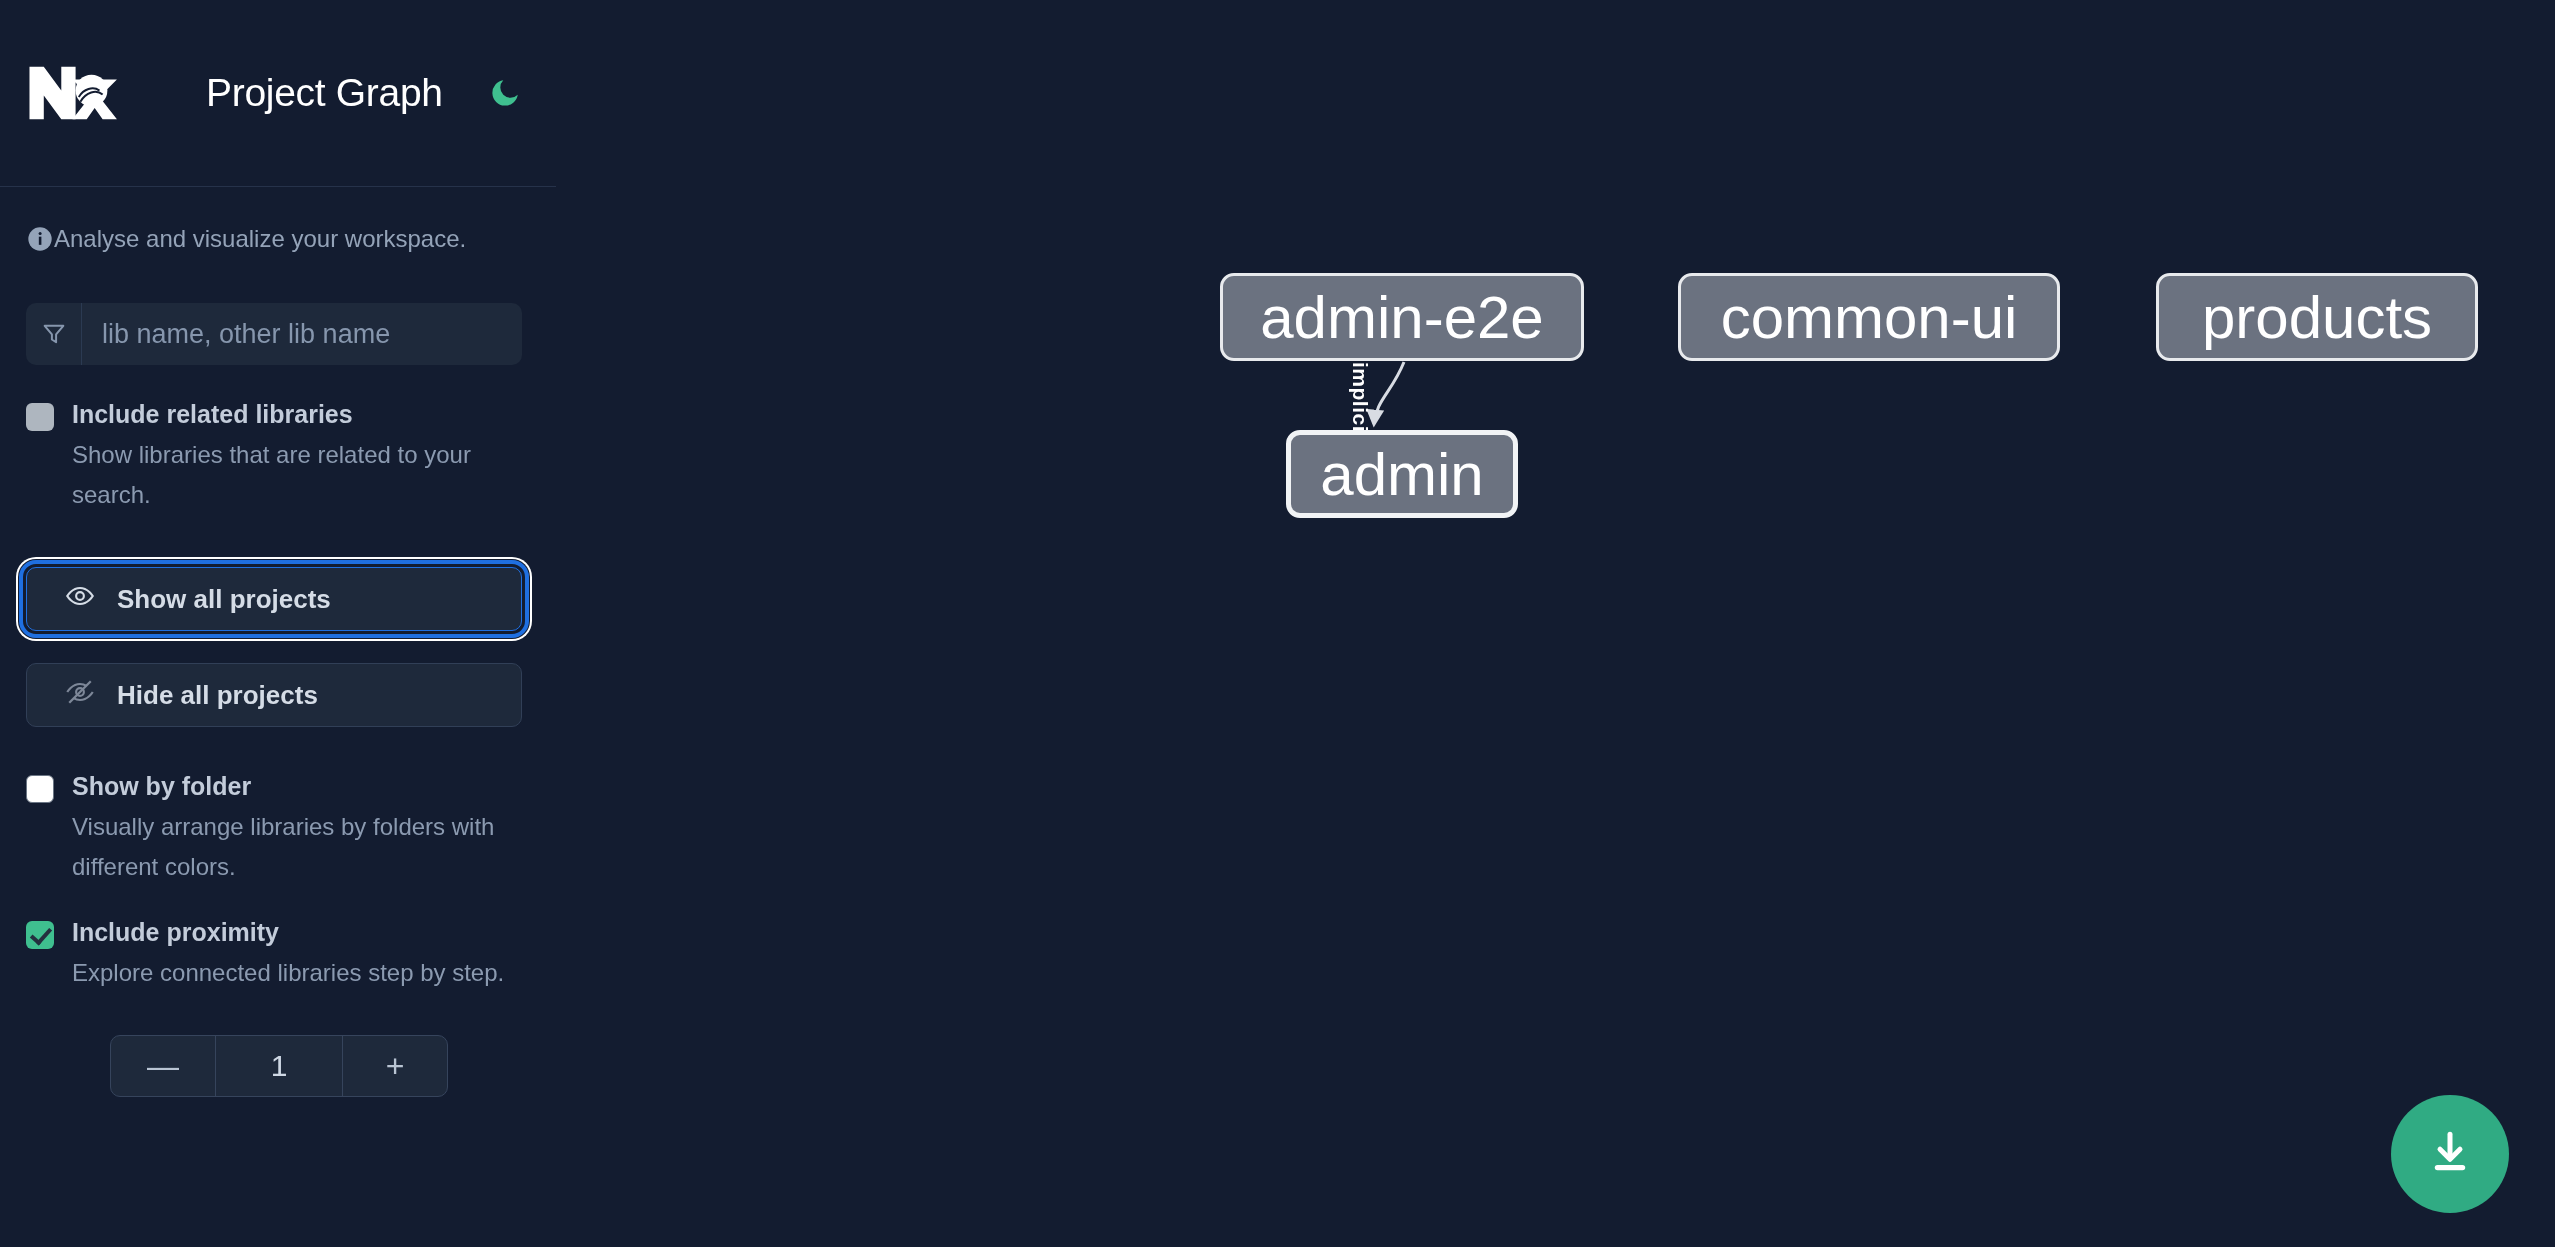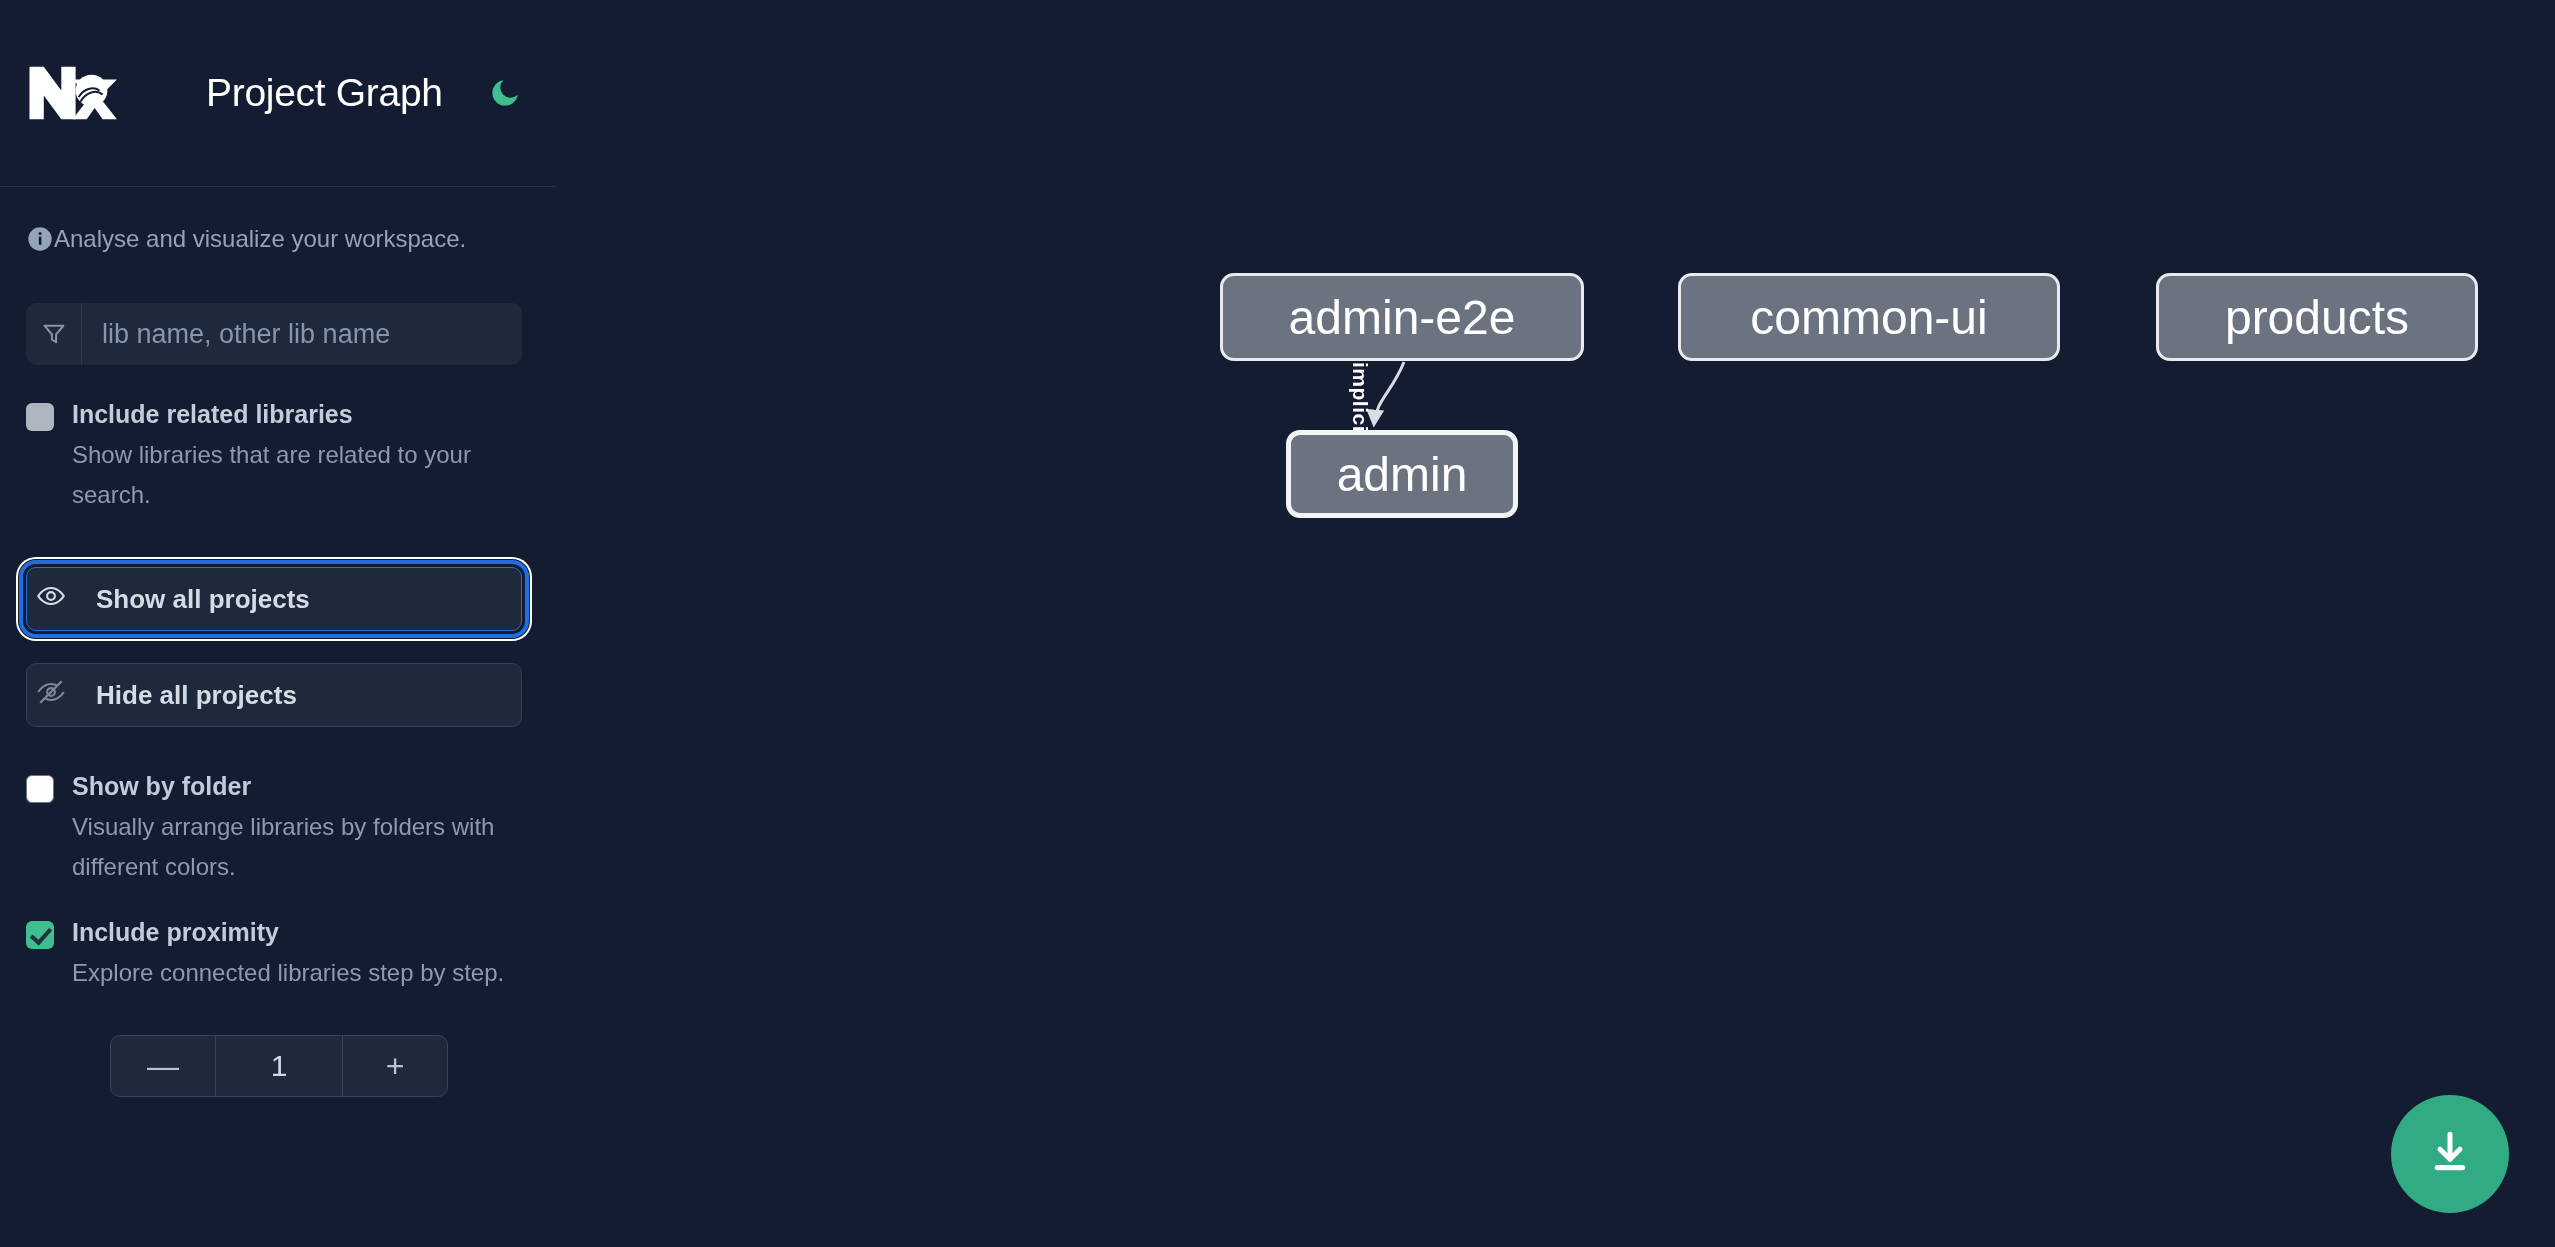--- a/index.html
+++ b/index.html
@@ -105,22 +105,22 @@
     border: solid #24303f;
     border-width: 0 4px 4px 0;
     transform: rotate(42deg);
   }
 
   .btn-stack { padding: 0 34px 0 26px; margin-top: 52px; }
   .big-btn {
     height: 64px;
     width: 100%;
     display: flex; align-items: center;
-    gap: 30px;
-    padding-left: 9px;
+    gap: 22px;
+    padding-left: 38px;
     background: #1e293b;
     border: 1px solid #313f57;
     border-radius: 10px;
     color: #d5dce6;
     font-size: 26px;
     font-weight: bold;
     cursor: pointer;
     font-family: "Liberation Sans", sans-serif;
   }
   .big-btn.focused {
@@ -187,21 +187,21 @@
     background: #131c30;
     overflow: hidden;
   }
   .node {
     position: absolute;
     display: flex; align-items: center; justify-content: center;
     background: #6b7280;
     border: 3px solid #e8eaed;
     border-radius: 14px;
     color: #ffffff;
-    font-size: 48px;
+    font-size: 60px;
     white-space: nowrap;
     cursor: pointer;
   }
   .node.highlight { border-width: 5px; border-color: #f1f3f5; }
 
   .edge-label {
     position: absolute;
     color: #ffffff;
     font-size: 21px;
     font-weight: bold;

